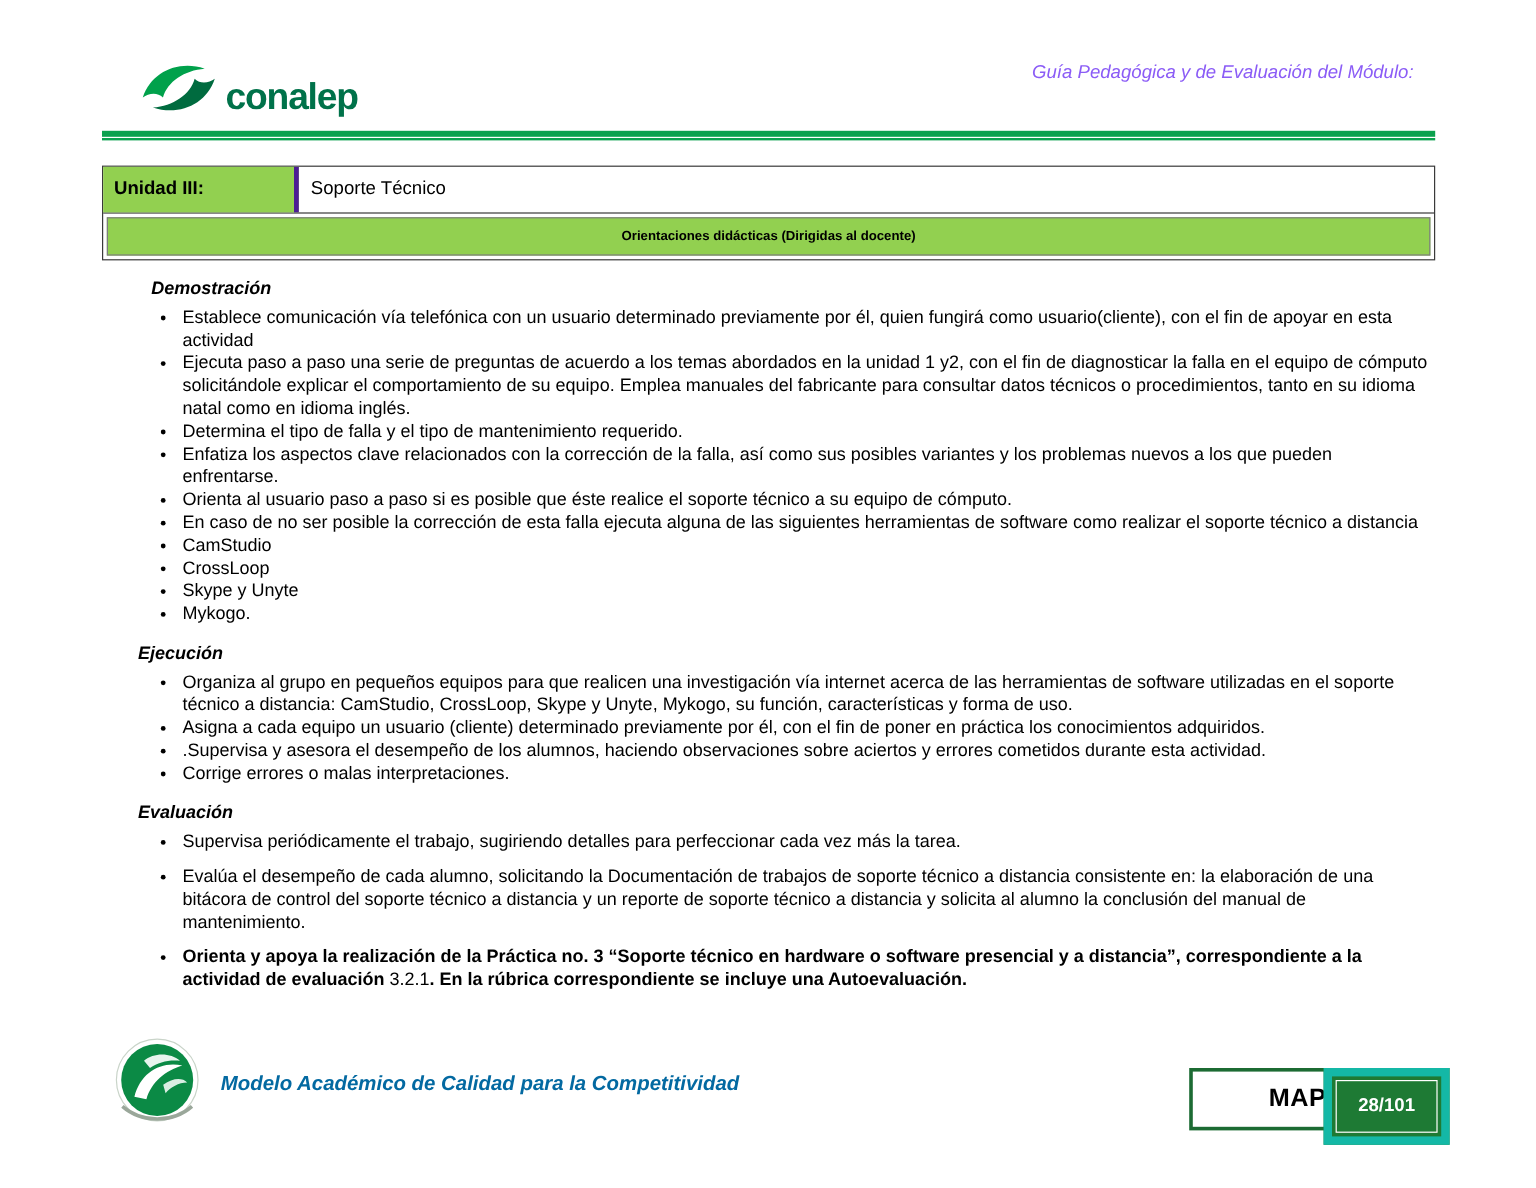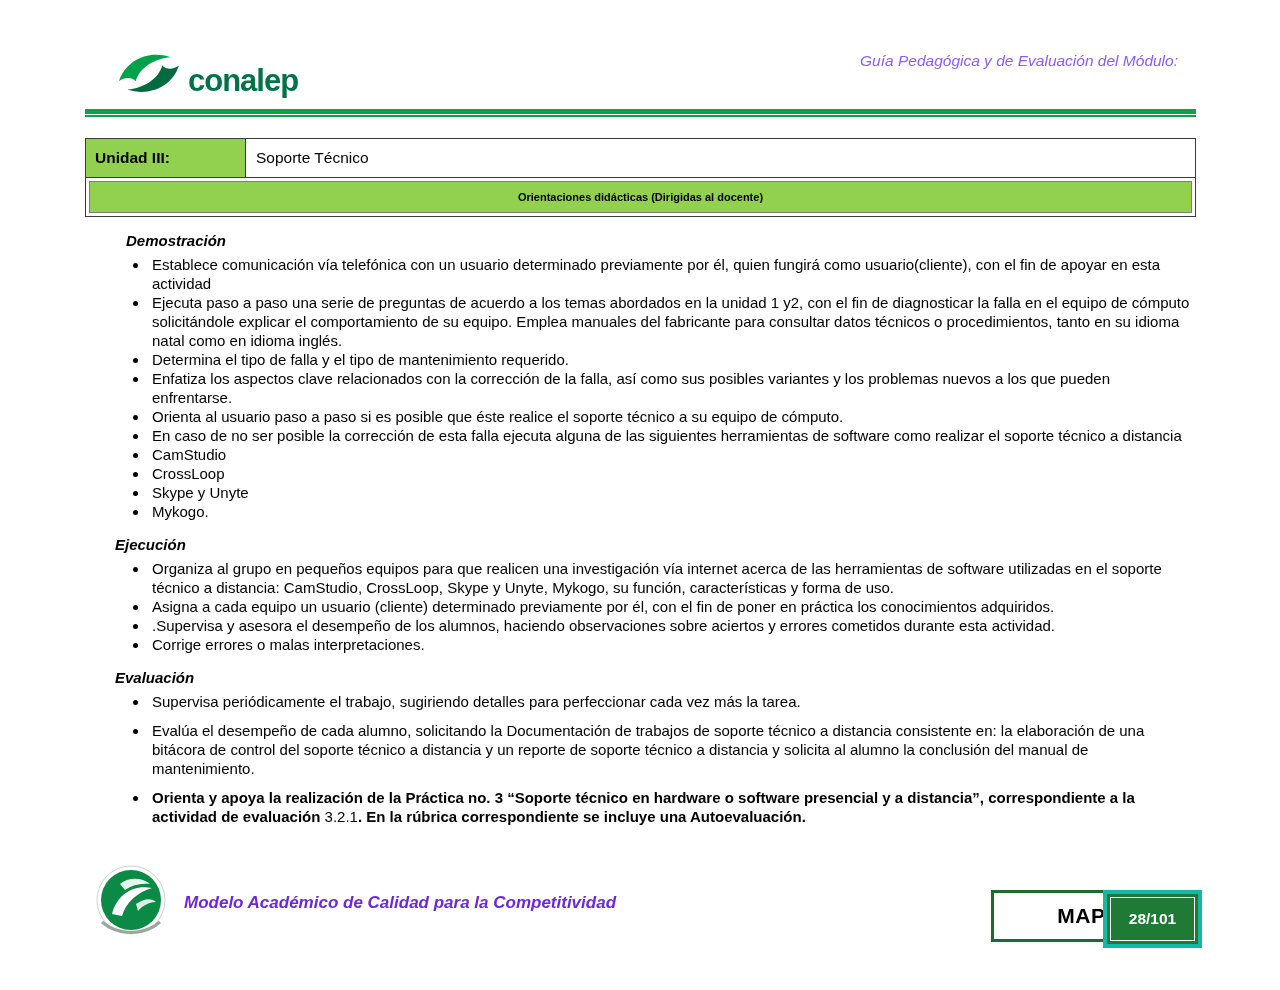--- a/index.html
+++ b/index.html
@@ -17,42 +17,42 @@
   .header-title { position:absolute; right:102px; top:50px; text-align:right; font-style:italic; font-size:15.5px; line-height:21px; color:#8b5cf6; }
   .header-title .t2 { font-weight:bold; }
 
   .rule { position:absolute; left:85px; right:84px; top:109px; height:1px;
           border-top:5px solid #0BA14E; border-bottom:2px solid #0BA14E; background:#fff; }
 
   
   .unit-table { position:absolute; left:85px; right:84px; top:138px; border:1px solid #3a3a3a; background:#fff; }
   .row1 { display:flex; height:38px; border-bottom:1px solid #3a3a3a; }
   .cell { display:flex; align-items:center; font-size:15.5px; }
-  .cell.label { width:150px; background:#92D050; border-right:1px solid #4c1d95; font-weight:bold; padding-left:9px; }
+  .cell.label { width:150px; background:#92D050; border-right:4px solid #4c1d95; font-weight:bold; padding-left:9px; }
   .cell.value { flex:1; padding-left:10px; }
   .row2 { padding:3px; }
   .band { background:#92D050; border:1px solid #7e7e7e; height:30px; display:flex; align-items:center; justify-content:center;
           font-weight:bold; font-size:11px; }
 
   
   .content { position:absolute; left:115px; right:86px; top:231px; font-size:15px; line-height:19px; }
   .sec-heading { font-weight:bold; font-style:italic; margin:14px 0 5px 0; }
   .sec-heading:first-child { margin-top:0;margin-left:11px; }
   ul.bullets { margin:0; padding:0 0 0 34px; list-style:disc; }
   .bullets li { padding-left:3px; }
   .bullets.loose li { margin-bottom:10px; }
   .bullets.loose li:last-child { margin-bottom:0; }
   .b { font-weight:bold; }
 
   
   .seal { position:absolute; left:92px; top:864px; }
-  .model-text { position:absolute; left:184px; top:893px; font-size:17px; font-weight:bold; font-style:italic; color:#6d28d9;text-align:right; }
+  .model-text { position:absolute; left:184px; top:893px; font-size:17px; font-weight:bold; font-style:italic; color:#0369a1;text-align:right; }
   .code-box { position:absolute; left:991px; top:890px; width:157px; height:46px; border:3px solid #1C6B33; background:#fff;
               display:flex; align-items:center; justify-content:center; font-size:21px; font-weight:bold; letter-spacing:0.5px;padding-left:32px; }
-  .page-box { position:absolute; left:1103px; top:890px; width:91px; height:50px; background:#1E7A34; border:4px solid #14b8a6;
+  .page-box { position:absolute; left:1103px; top:890px; width:91px; height:50px; background:#1E7A34; border:7px solid #14b8a6;
               display:flex; align-items:center; justify-content:center; }
   .page-box-inner { width:83px; height:42px; border:1px solid #ffffff; display:flex; align-items:center; justify-content:center;
                     color:#ffffff; font-weight:bold; font-size:15.5px; }
 </style>
 </head>
 <body>
 
 <div class="page">
 
   <header>

